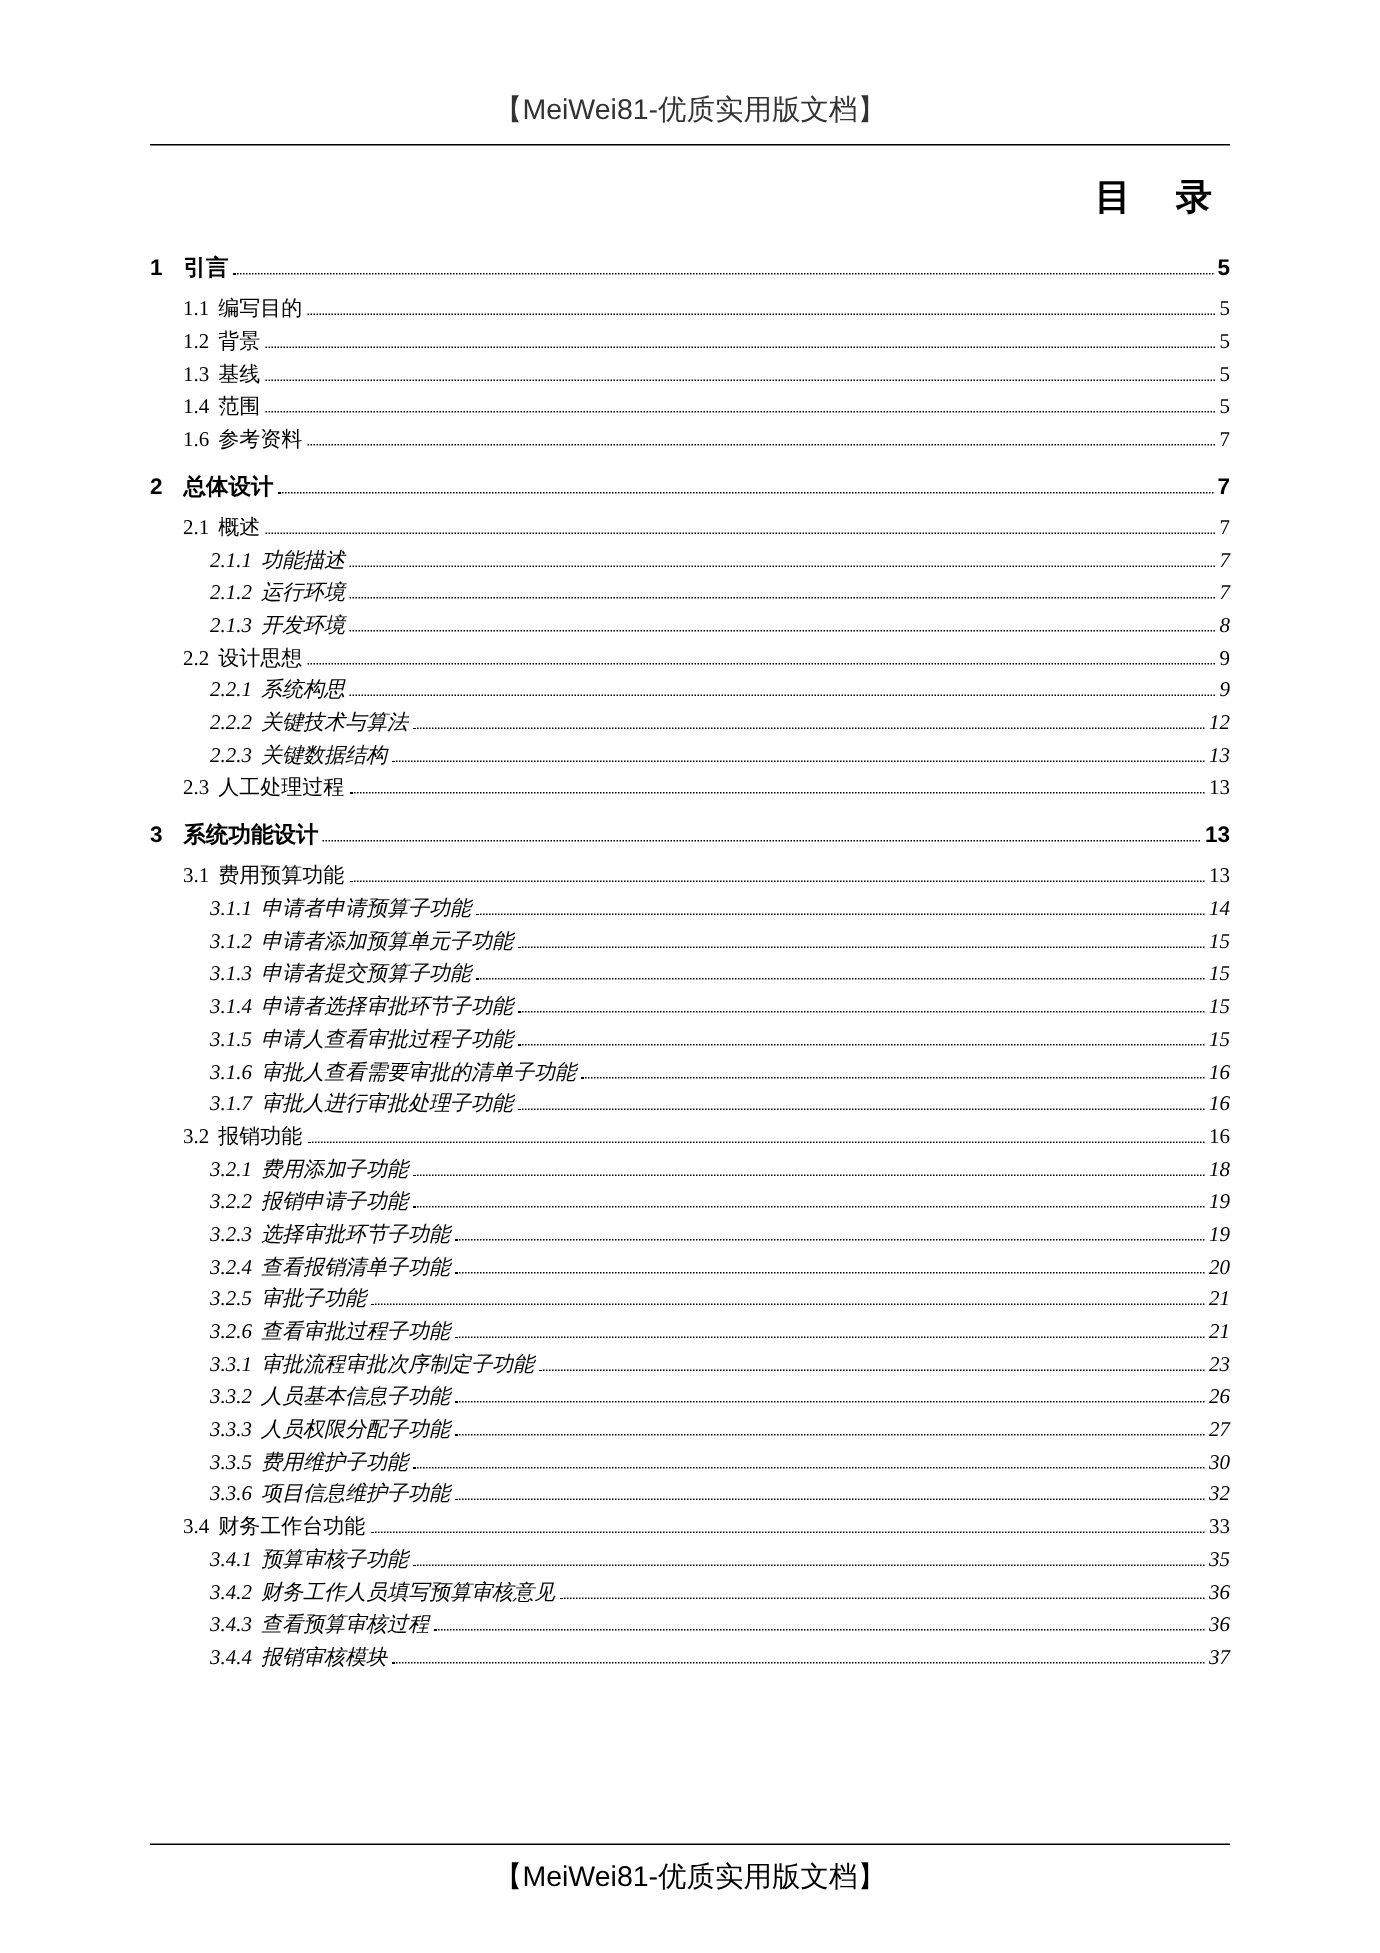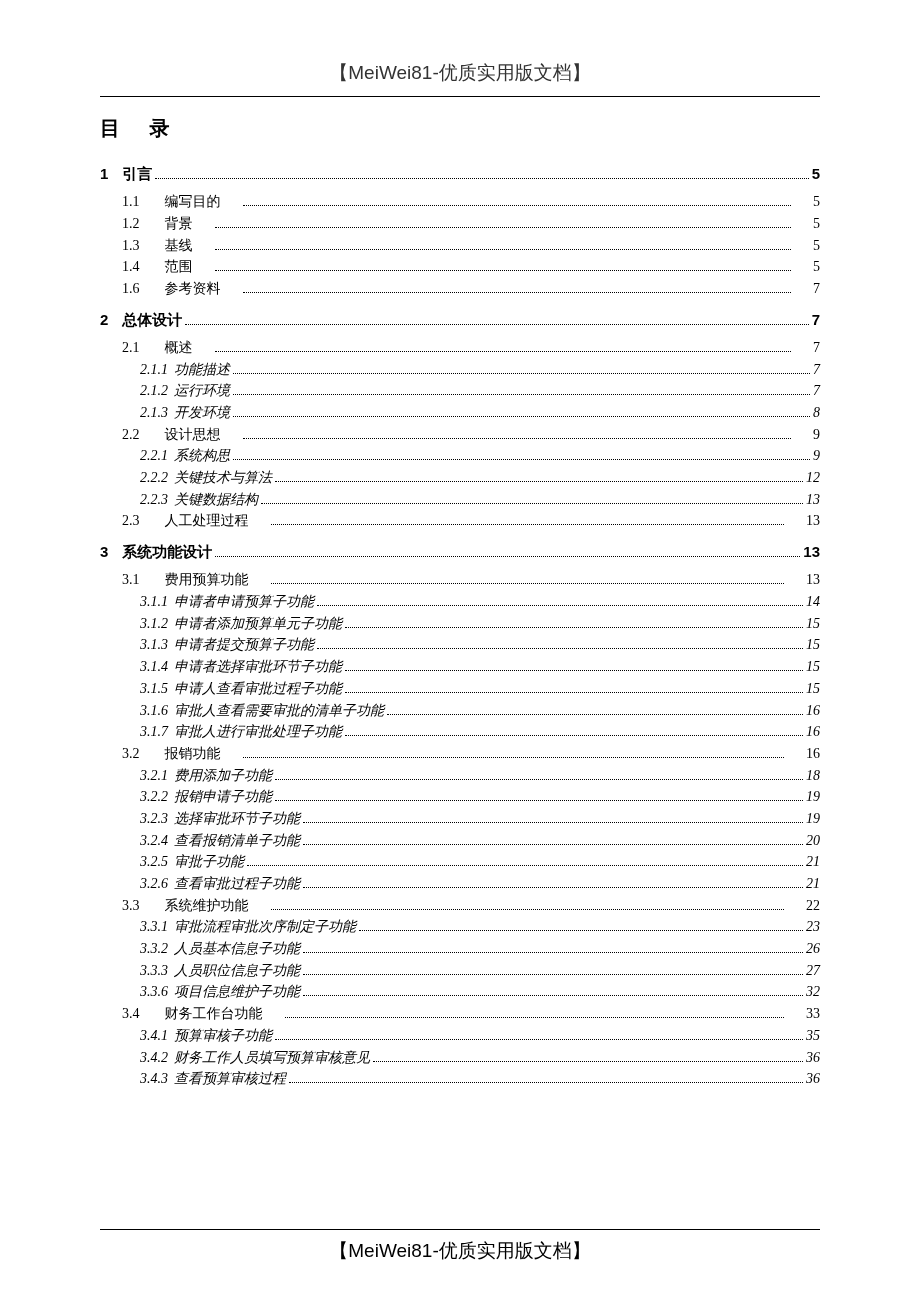--- a/index.html
+++ b/index.html
@@ -14,46 +14,46 @@
     .header-title {
       text-align: center;
       font-size: 19px;
       color: #333;
       padding-bottom: 10px;
       border-bottom: 1.5px solid #000;
       margin-bottom: 18px;
       font-family: "Microsoft YaHei", sans-serif;
     }
     .toc-title {
-      text-align: left;
-      font-size: 20px;
+      text-align: right;
+      font-size: 24px;
       font-weight: bold;
       letter-spacing: 12px;
       margin-bottom: 20px;
-      font-family: Liberation Sans, sans-serif;
+      font-family: Liberation Serif, serif;
     }
     .toc { font-size: 14px; }
     .toc-row {
       display: flex;
       align-items: baseline;
       line-height: 1.55;
       white-space: nowrap;
     }
     .toc-row .num { flex-shrink: 0; }
     .toc-row .txt { flex-shrink: 0; margin-left: 6px; }
     .toc-row .dots {
       flex: 1;
       border-bottom: 1.5px dotted #000;
       margin: 0 3px 4px 3px;
       min-width: 10px;
     }
     .toc-row .pg { flex-shrink: 0; }
     .lv1 { font-weight: bold; padding-left: 0; margin-top: 8px; margin-bottom: 6px; font-family: "SimHei","黑体",sans-serif; font-size: 15px;}
     .lv1 .txt { margin-left: 14px; text-align: right; }
-    .lv2 { padding-left: 22px; font-family: "SimSun","宋体",serif; gap: 19px;}
+    .lv2 { padding-left: 22px; font-family: "SimSun","宋体",serif;}
     .lv3 { padding-left: 40px; font-style: italic; font-family: "Times New Roman", "KaiTi", "楷体", serif; }
     .lv3 .num { font-family: "Times New Roman", serif; }
     .lv3 .txt { font-family: "KaiTi","楷体",serif; font-style: italic;}
     .lv3 .pg { font-family: "Times New Roman", serif; font-style: italic;}
     .footer {
       position: absolute;
       bottom: 38px;
       left: 100px;
       right: 100px;
       text-align: center;
@@ -254,43 +254,43 @@
       <span class="txt">审批子功能</span>
       <span class="dots"></span>
       <span class="pg">21</span>
     </div>
     <div class="toc-row lv3">
       <span class="num">3.2.6</span>
       <span class="txt">查看审批过程子功能</span>
       <span class="dots"></span>
       <span class="pg">21</span>
     </div>
-    <div class="toc-row lv2">
-      <span class="num">3.3</span>
-      <span class="txt">系统维护功能</span>
-      <span class="dots"></span>
-      <span class="pg">22</span>
-    </div>
     <div class="toc-row lv3">
       <span class="num">3.3.1</span>
       <span class="txt">审批流程审批次序制定子功能</span>
       <span class="dots"></span>
       <span class="pg">23</span>
     </div>
     <div class="toc-row lv3">
       <span class="num">3.3.2</span>
       <span class="txt">人员基本信息子功能</span>
       <span class="dots"></span>
       <span class="pg">26</span>
     </div>
     <div class="toc-row lv3">
       <span class="num">3.3.3</span>
-      <span class="txt">人员职位信息子功能</span>
+      <span class="txt">人员权限分配子功能</span>
       <span class="dots"></span>
       <span class="pg">27</span>
+    </div>
+    <div class="toc-row lv3">
+      <span class="num">3.3.5</span>
+      <span class="txt">费用维护子功能</span>
+      <span class="dots"></span>
+      <span class="pg">30</span>
     </div>
     <div class="toc-row lv3">
       <span class="num">3.3.6</span>
       <span class="txt">项目信息维护子功能</span>
       <span class="dots"></span>
       <span class="pg">32</span>
     </div>
     <div class="toc-row lv2">
       <span class="num">3.4</span>
       <span class="txt">财务工作台功能</span>
@@ -307,15 +307,21 @@
       <span class="num">3.4.2</span>
       <span class="txt">财务工作人员填写预算审核意见</span>
       <span class="dots"></span>
       <span class="pg">36</span>
     </div>
     <div class="toc-row lv3">
       <span class="num">3.4.3</span>
       <span class="txt">查看预算审核过程</span>
       <span class="dots"></span>
       <span class="pg">36</span>
+    </div>
+    <div class="toc-row lv3">
+      <span class="num">3.4.4</span>
+      <span class="txt">报销审核模块</span>
+      <span class="dots"></span>
+      <span class="pg">37</span>
     </div>
   </div>
 <div class="footer">【MeiWei81-优质实用版文档】</div>
 
 </body></html>

